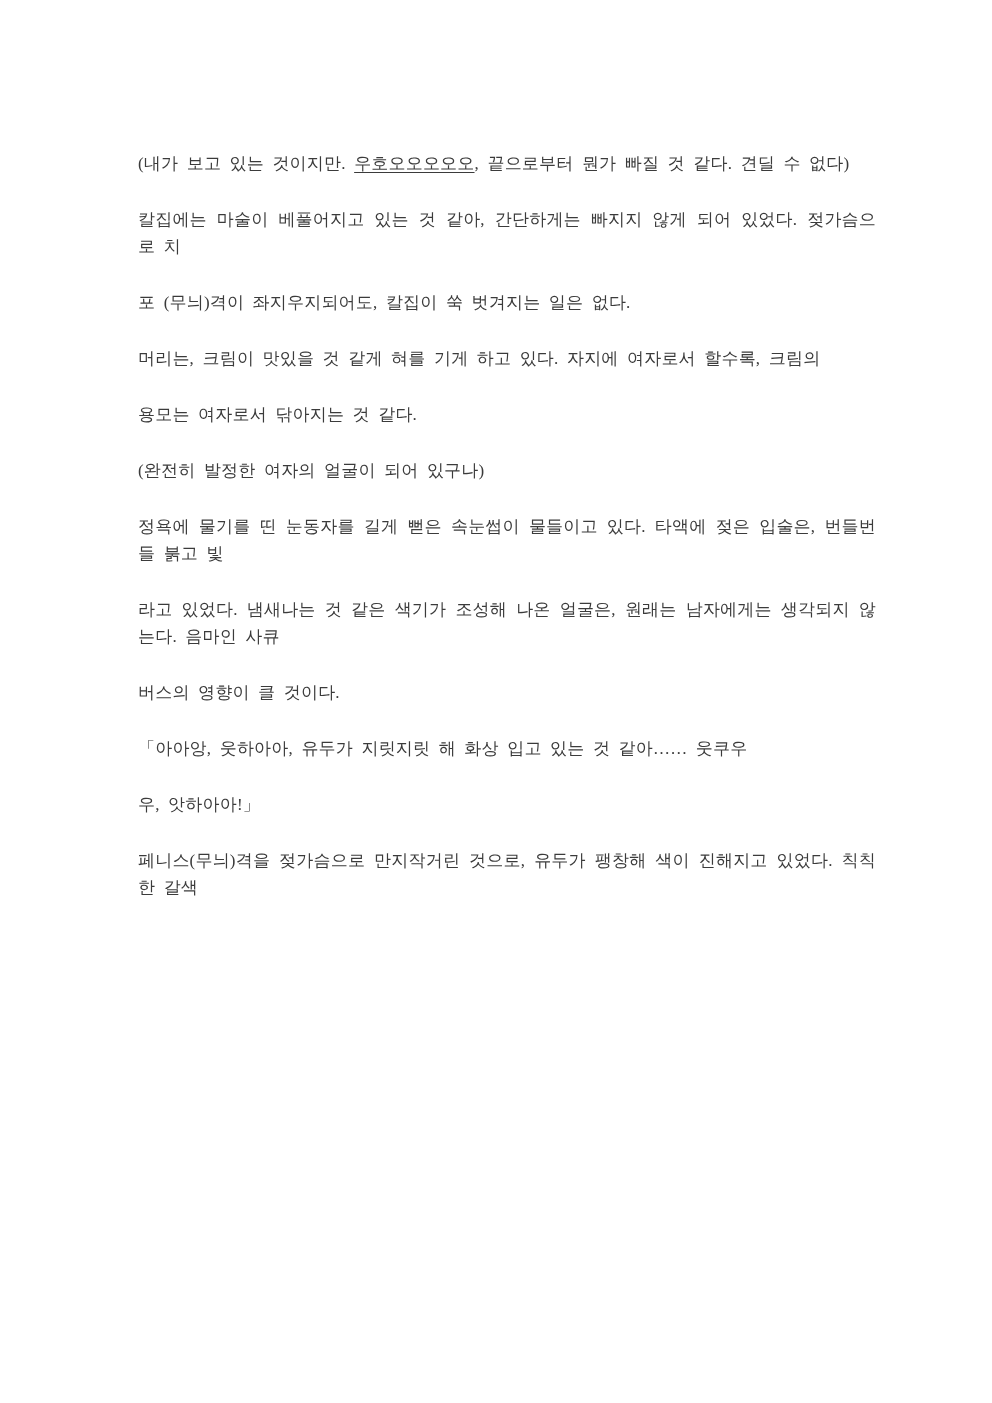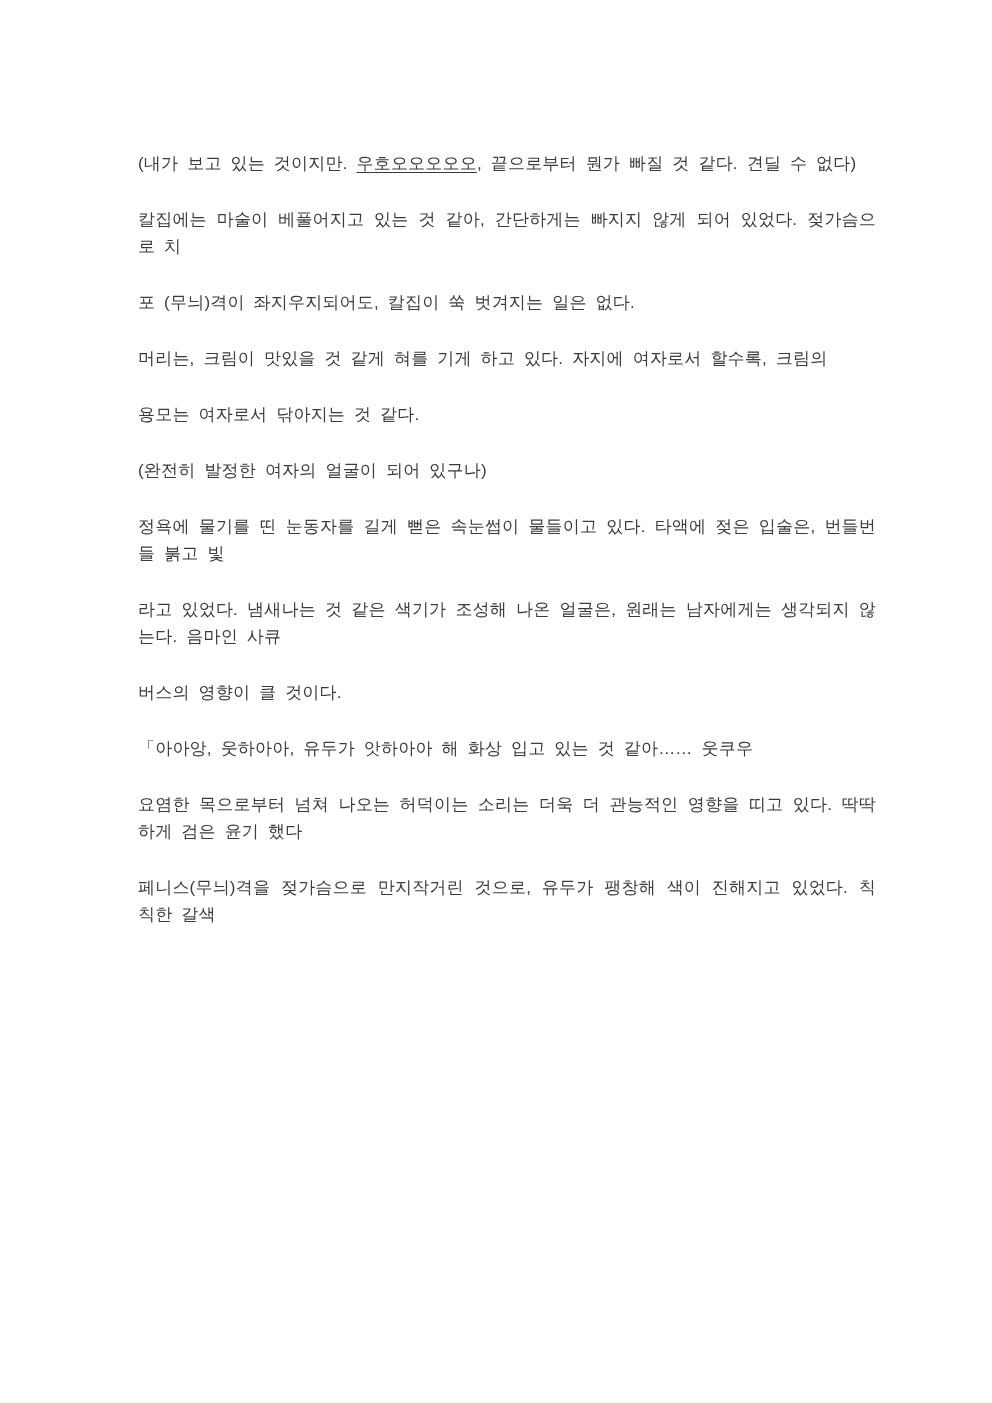--- a/index.html
+++ b/index.html
@@ -20,37 +20,38 @@
     background: #ffffff;
     color: #3b3b3b;
     font-size: 17px;
     line-height: 27px;
   }
   .para {
     margin: 0 16px 29px 0;
     text-align: justify;
     word-spacing: 4px;
     letter-spacing: 0.2px;
+    font-family: Liberation Serif, serif;
   }
   .underline {
     text-decoration: underline;
     text-underline-offset: 3px;
   }
 </style>
 </head>
 <body>
 
 <main class="doc">
   <div id="paragraphs">
       <p class="para"><span>(내가 보고 있는 것이지만. </span><span class="underline">우호오오오오오</span><span>, 끝으로부터 뭔가 빠질 것 같다. 견딜 수 없다)</span></p>
       <p class="para"><span>칼집에는 마술이 베풀어지고 있는 것 같아, 간단하게는 빠지지 않게 되어 있었다. 젖가슴으로 치</span></p>
       <p class="para"><span>포 (무늬)격이 좌지우지되어도, 칼집이 쑥 벗겨지는 일은 없다.</span></p>
       <p class="para"><span>머리는, 크림이 맛있을 것 같게 혀를 기게 하고 있다. 자지에 여자로서 할수록, 크림의</span></p>
       <p class="para"><span>용모는 여자로서 닦아지는 것 같다.</span></p>
       <p class="para"><span>(완전히 발정한 여자의 얼굴이 되어 있구나)</span></p>
       <p class="para"><span>정욕에 물기를 띤 눈동자를 길게 뻗은 속눈썹이 물들이고 있다. 타액에 젖은 입술은, 번들번들 붉고 빛</span></p>
       <p class="para"><span>라고 있었다. 냄새나는 것 같은 색기가 조성해 나온 얼굴은, 원래는 남자에게는 생각되지 않는다. 음마인 사큐</span></p>
       <p class="para"><span>버스의 영향이 클 것이다.</span></p>
-      <p class="para"><span>「아아앙, 웃하아아, 유두가 앗하아아 해 화상 입고 있는 것 같아…… 웃쿠우</span></p>
-      <p class="para"><span>요염한 목으로부터 넘쳐 나오는 허덕이는 소리는 더욱 더 관능적인 영향을 띠고 있다. 딱딱하게 검은 윤기 했다</span></p>
+      <p class="para"><span>「아아앙, 웃하아아, 유두가 지릿지릿 해 화상 입고 있는 것 같아…… 웃쿠우</span></p>
+      <p class="para"><span>우, 앗하아아!」</span></p>
       <p class="para"><span>페니스(무늬)격을 젖가슴으로 만지작거린 것으로, 유두가 팽창해 색이 진해지고 있었다. 칙칙한 갈색</span></p>
     </div>
 </main>
 
 </body></html>

